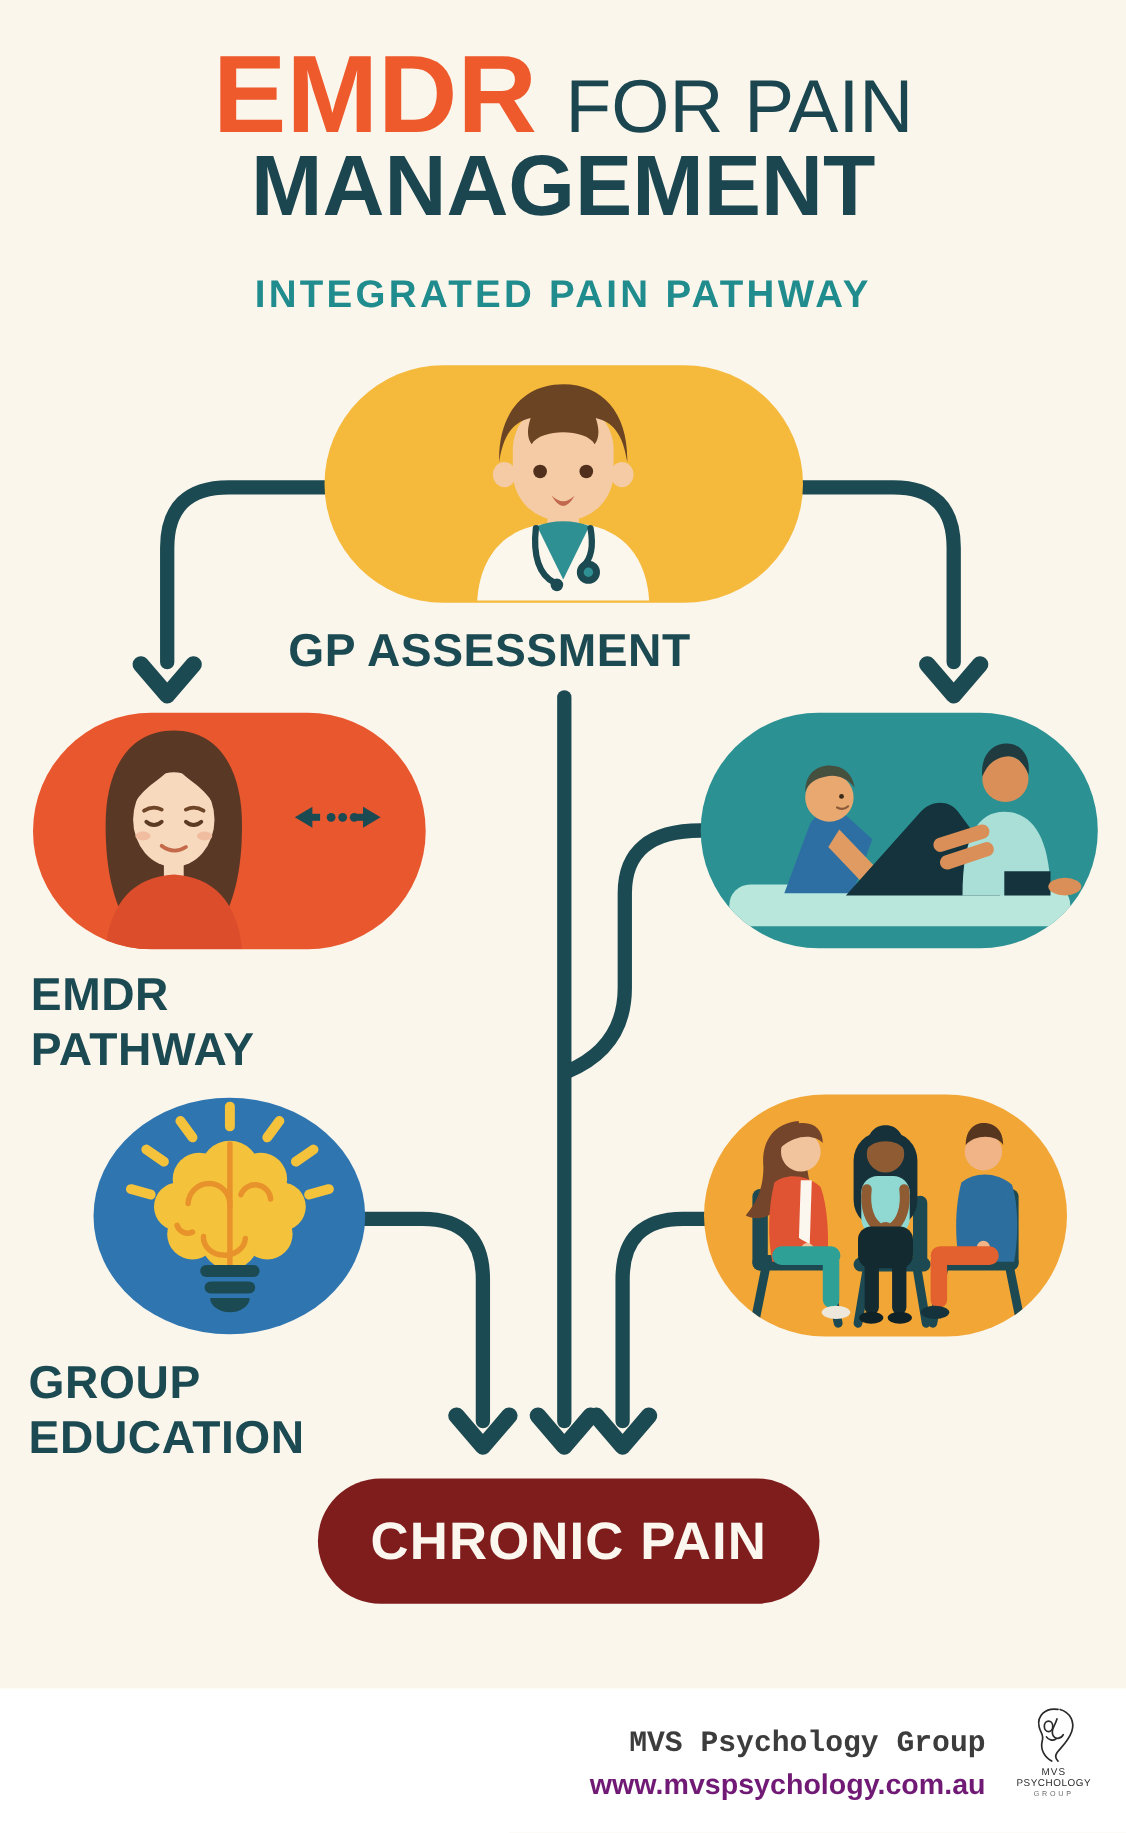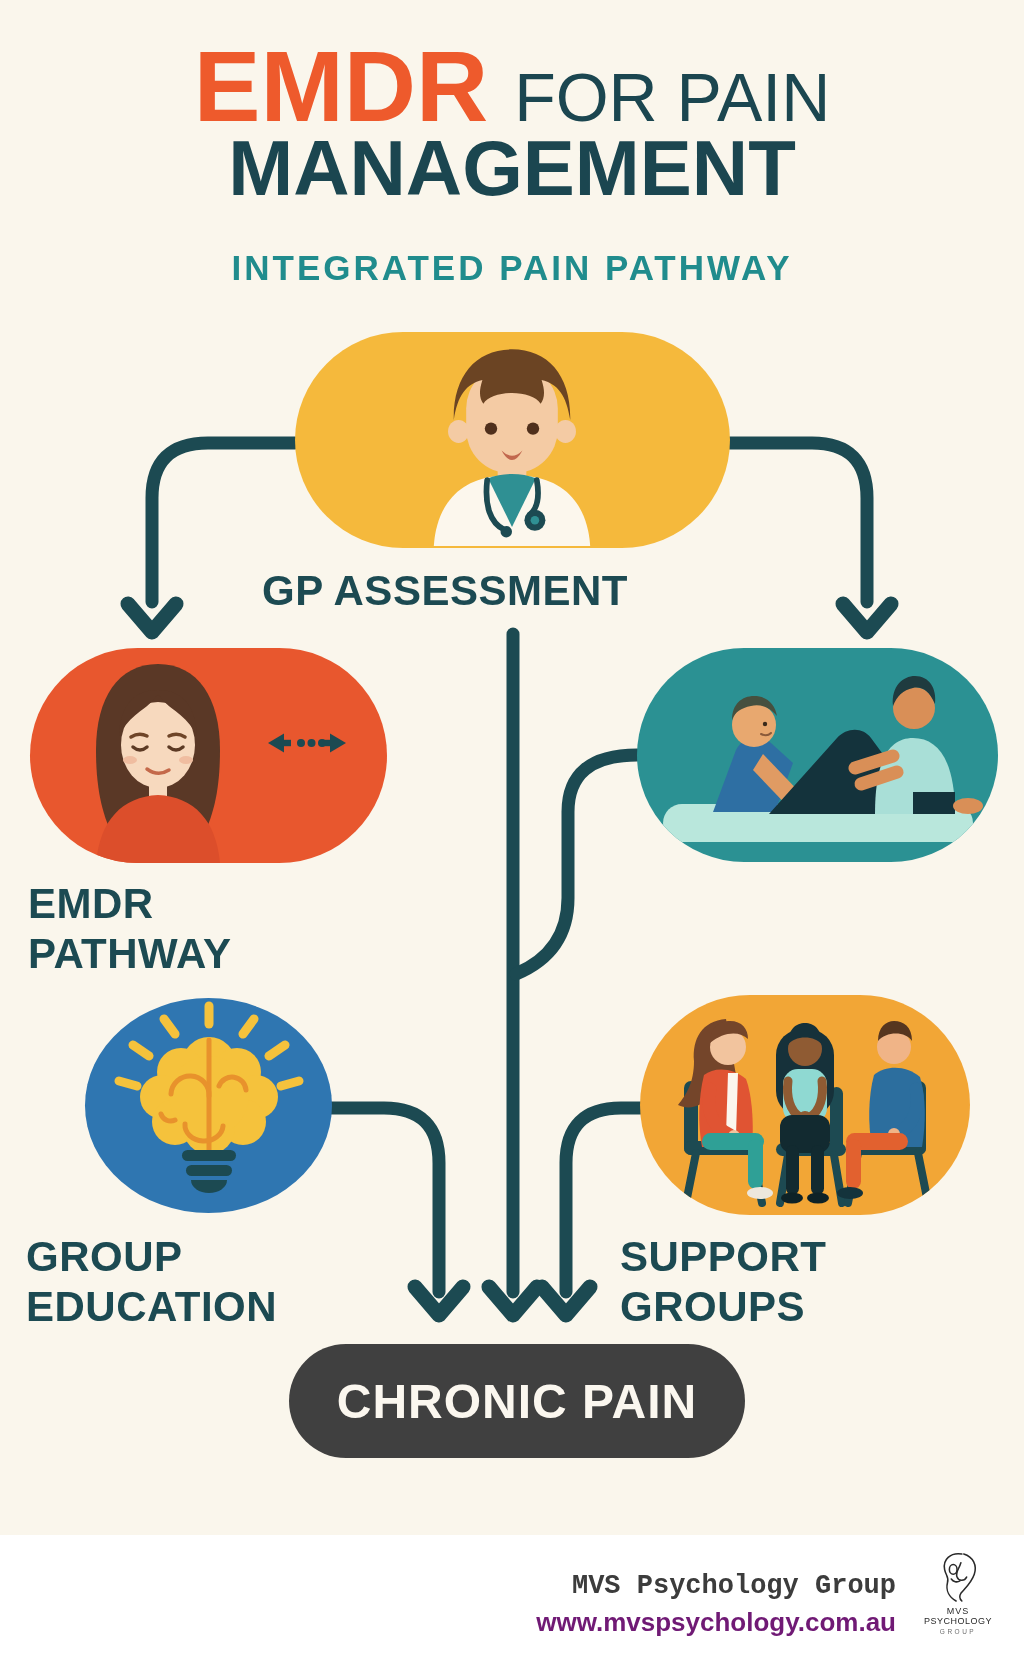--- a/index.html
+++ b/index.html
@@ -19,21 +19,21 @@
   .edge{stroke:#1C4A52;stroke-width:13;fill:none;stroke-linecap:round;}
   .head{stroke:#1C4A52;stroke-width:15;fill:none;stroke-linecap:round;stroke-linejoin:round;}
 
   
   .pill{overflow:hidden;}
   .node-gp{left:295px;top:332px;width:435px;height:216px;border-radius:108px;background:#F5B93C;}
   .node-emdr{left:30px;top:648px;width:357px;height:215px;border-radius:108px;background:#E8572E;}
   .node-physio{left:637px;top:648px;width:361px;height:214px;border-radius:107px;background:#2B9193;}
   .node-pain{left:85px;top:998px;width:247px;height:215px;border-radius:50%;background:#2F76B1;}
   .node-support{left:640px;top:995px;width:330px;height:220px;border-radius:110px;background:#F2A636;}
-  .node-chronic{left:289px;top:1344px;width:456px;height:114px;border-radius:57px;background:#404040;
+  .node-chronic{left:289px;top:1344px;width:456px;height:114px;border-radius:57px;background:#7f1d1d;
                 display:flex;align-items:center;justify-content:center;}
   .chronic-text{color:#FBF7EF;font-size:48px;font-weight:bold;letter-spacing:1px;}
 
   
   .nlabel{color:#1C4A52;font-weight:bold;font-size:42px;line-height:50px;text-align:left;letter-spacing:0.5px;}
   .lbl-gp{left:262px;top:566px;width:500px;}
   .lbl-emdr{left:28px;top:879px;width:360px;}
   .lbl-physio{left:620px;top:877px;width:360px;}
   .lbl-pain{left:26px;top:1232px;width:360px;}
   .lbl-support{left:620px;top:1232px;width:360px;}
@@ -231,24 +231,20 @@
       <circle cx="254" cy="52" r="17" fill="#F0B487"></circle>
       <path d="M238,46 C238,32 246,26 254,26 C264,26 272,32 272,46 C266,36 246,36 238,46 Z" fill="#57361F"></path>
       <path d="M234,80 C228,102 228,130 232,152 L282,152 C286,128 286,102 280,82 C266,70 246,70 234,80 Z" fill="#2C6E9E"></path>
       <path d="M276,94 C280,112 274,130 258,138" stroke="#2C6E9E" stroke-width="13" fill="none" stroke-linecap="round"></path>
       <circle cx="254" cy="139" r="6" fill="#F0B487"></circle>
       <rect x="206" y="138" width="62" height="17" rx="8.5" fill="#E2612F"></rect>
       <rect x="206" y="144" width="15" height="50" rx="7.5" fill="#E2612F"></rect>
       <ellipse cx="210" cy="198" rx="13" ry="6" fill="#14333C"></ellipse>
     </svg>
   </div>
-  <div class="abs nlabel lbl-support">
-    <div>SUPPORT</div>
-    <div>GROUPS</div>
-  </div>
 
   <div class="abs node-chronic">
     <span class="chronic-text">CHRONIC PAIN</span>
   </div>
 
   <div class="abs footer-band"></div>
   <div class="abs footer-text">
     <div class="footer-org">MVS Psychology Group</div>
     <div class="footer-url">www.mvspsychology.com.au</div>
   </div>

